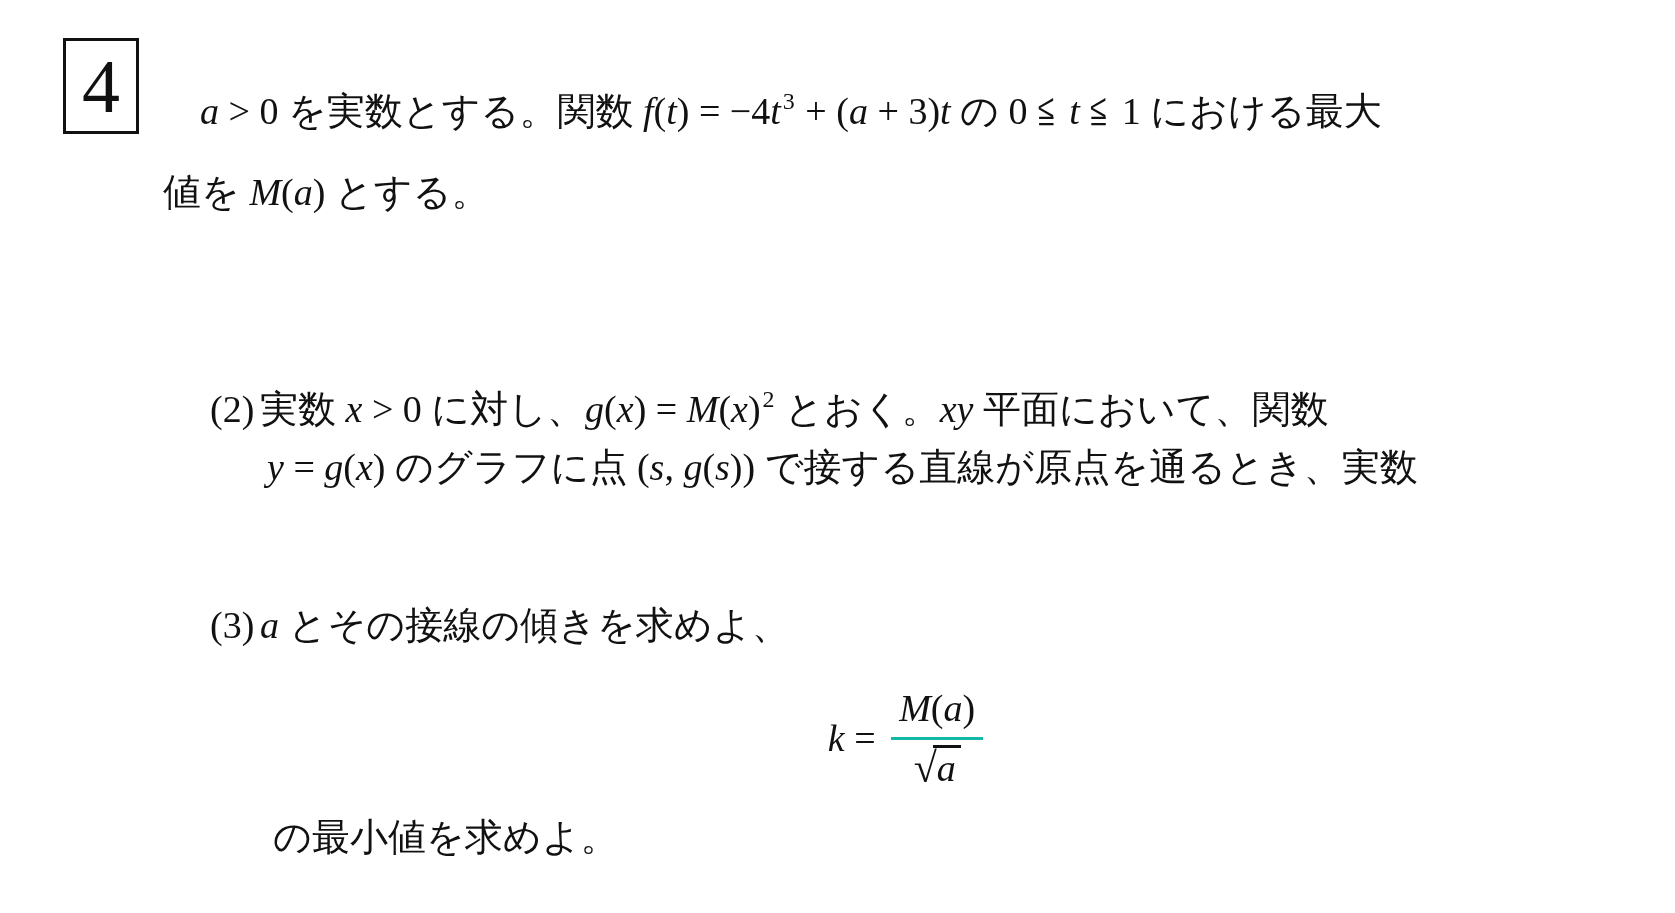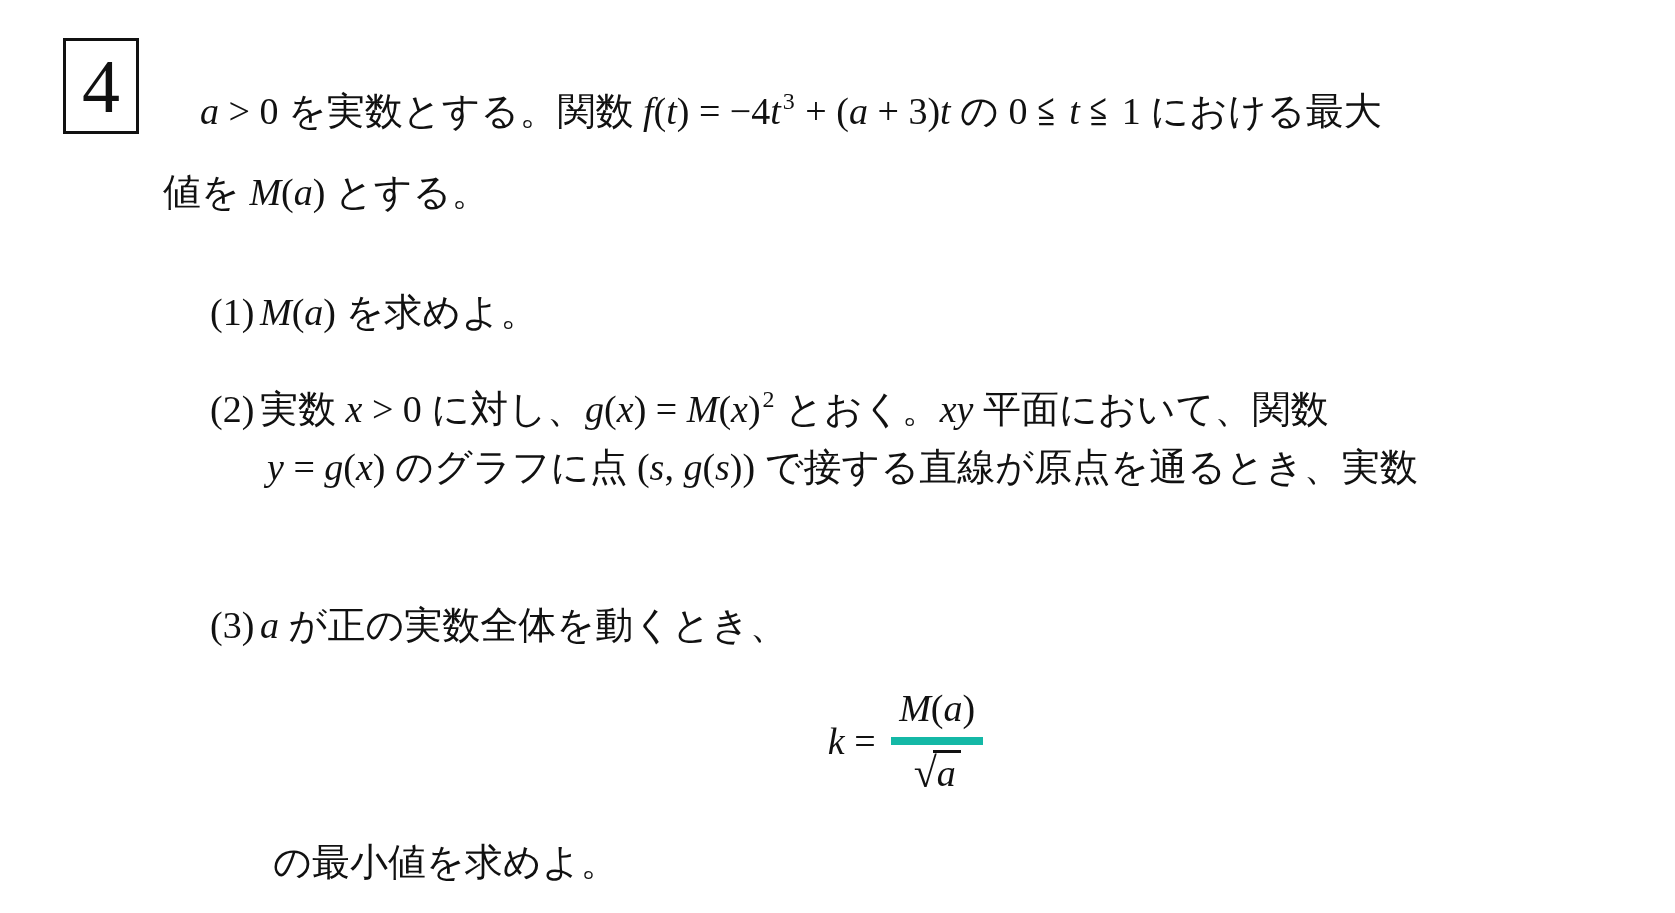--- a/index.html
+++ b/index.html
@@ -67,21 +67,21 @@
   .eq-lhs { vertical-align: middle; }
   .frac {
     display: inline-block;
     vertical-align: middle;
     text-align: center;
     margin-left: 6px;
   }
   .frac .num {
     display: block;
     padding: 0 8px 7px 8px;
-    border-bottom: 8px solid #14b8a6;
+    border-bottom: 3px solid #14b8a6;
   }
   .frac .den {
     display: block;
     padding-top: 5px;
   }
   .rad-sym {
     font-style: normal;
     font-size: 42px;
     line-height: 1;
     position: relative;
@@ -101,39 +101,36 @@
 <div class="page">
 
   <div class="num-box">
     <span>4</span>
   </div>
 
   <div class="abs line" style="left:200px; top:86px;"><span class="it">a</span><span class="rm"> &gt; 0 </span><span class="jp">を実数とする。関数 </span><span class="it">f</span><span class="rm">(</span><span class="it">t</span><span class="rm">) = −4</span><span class="it">t</span><span class="sup">3</span><span class="rm"> + (</span><span class="it">a</span><span class="rm"> + 3)</span><span class="it">t</span><span class="jp"> の </span><span class="rm">0 ≦ </span><span class="it">t</span><span class="rm"> ≦ 1 </span><span class="jp">における最大</span></div>
 
   <div class="abs line" style="left:163px; top:169px;"><span class="jp">値を </span><span class="it">M</span><span class="rm">(</span><span class="it">a</span><span class="rm">) </span><span class="jp">とする。</span></div>
 
-  <div class="abs line" style="left:210px; top:289px;">
-    <span class="item-label">(1)</span><span><span class="it">M</span><span class="rm">(</span><span class="it">a</span><span class="rm">) </span><span class="jp">を求めよ。</span></span>
-  </div>
 
   <div class="abs line" style="left:210px; top:384px;">
     <span class="item-label">(2)</span><span><span class="jp">実数 </span><span class="it">x</span><span class="rm"> &gt; 0 </span><span class="jp">に対し、</span><span class="it">g</span><span class="rm">(</span><span class="it">x</span><span class="rm">) = </span><span class="it">M</span><span class="rm">(</span><span class="it">x</span><span class="rm">)</span><span class="sup">2</span><span class="jp"> とおく。</span><span class="it">xy</span><span class="jp"> 平面において、関数</span></span>
   </div>
 
   <div class="abs line" style="left:267px; top:444px;"><span class="it">y</span><span class="rm"> = </span><span class="it">g</span><span class="rm">(</span><span class="it">x</span><span class="rm">) </span><span class="jp">のグラフに点 </span><span class="rm">(</span><span class="it">s</span><span class="rm">, </span><span class="it">g</span><span class="rm">(</span><span class="it">s</span><span class="rm">)) </span><span class="jp">で接する直線が原点を通るとき、実数</span></div>
 
 
   <div class="abs line" style="left:210px; top:602px;">
-    <span class="item-label">(3)</span><span><span class="it">a</span><span class="jp"> が正の実数全体を動くとき、</span></span>
+    <span class="item-label">(3)</span><span><span class="it">a</span><span class="jp"> とその接線の傾きを求めよ、</span></span>
   </div>
 
   <div class="equation">
     <span class="eq-lhs"><span class="it">k</span><span class="rm"> = </span></span><span class="frac">
       <span class="num"><span class="it">M</span><span class="rm">(</span><span class="it">a</span><span class="rm">)</span></span>
       <span class="den">
         <span class="rad-sym">√</span><span class="radicand"><span class="it">a</span></span>
       </span>
     </span>
   </div>
 
-  <div class="abs line" style="left:273px; top:839px;"><span class="jp">の最小値を求めよ。</span></div>
+  <div class="abs line" style="left:273px; top:814px;"><span class="jp">の最小値を求めよ。</span></div>
 
 </div>
 
 </body></html>

